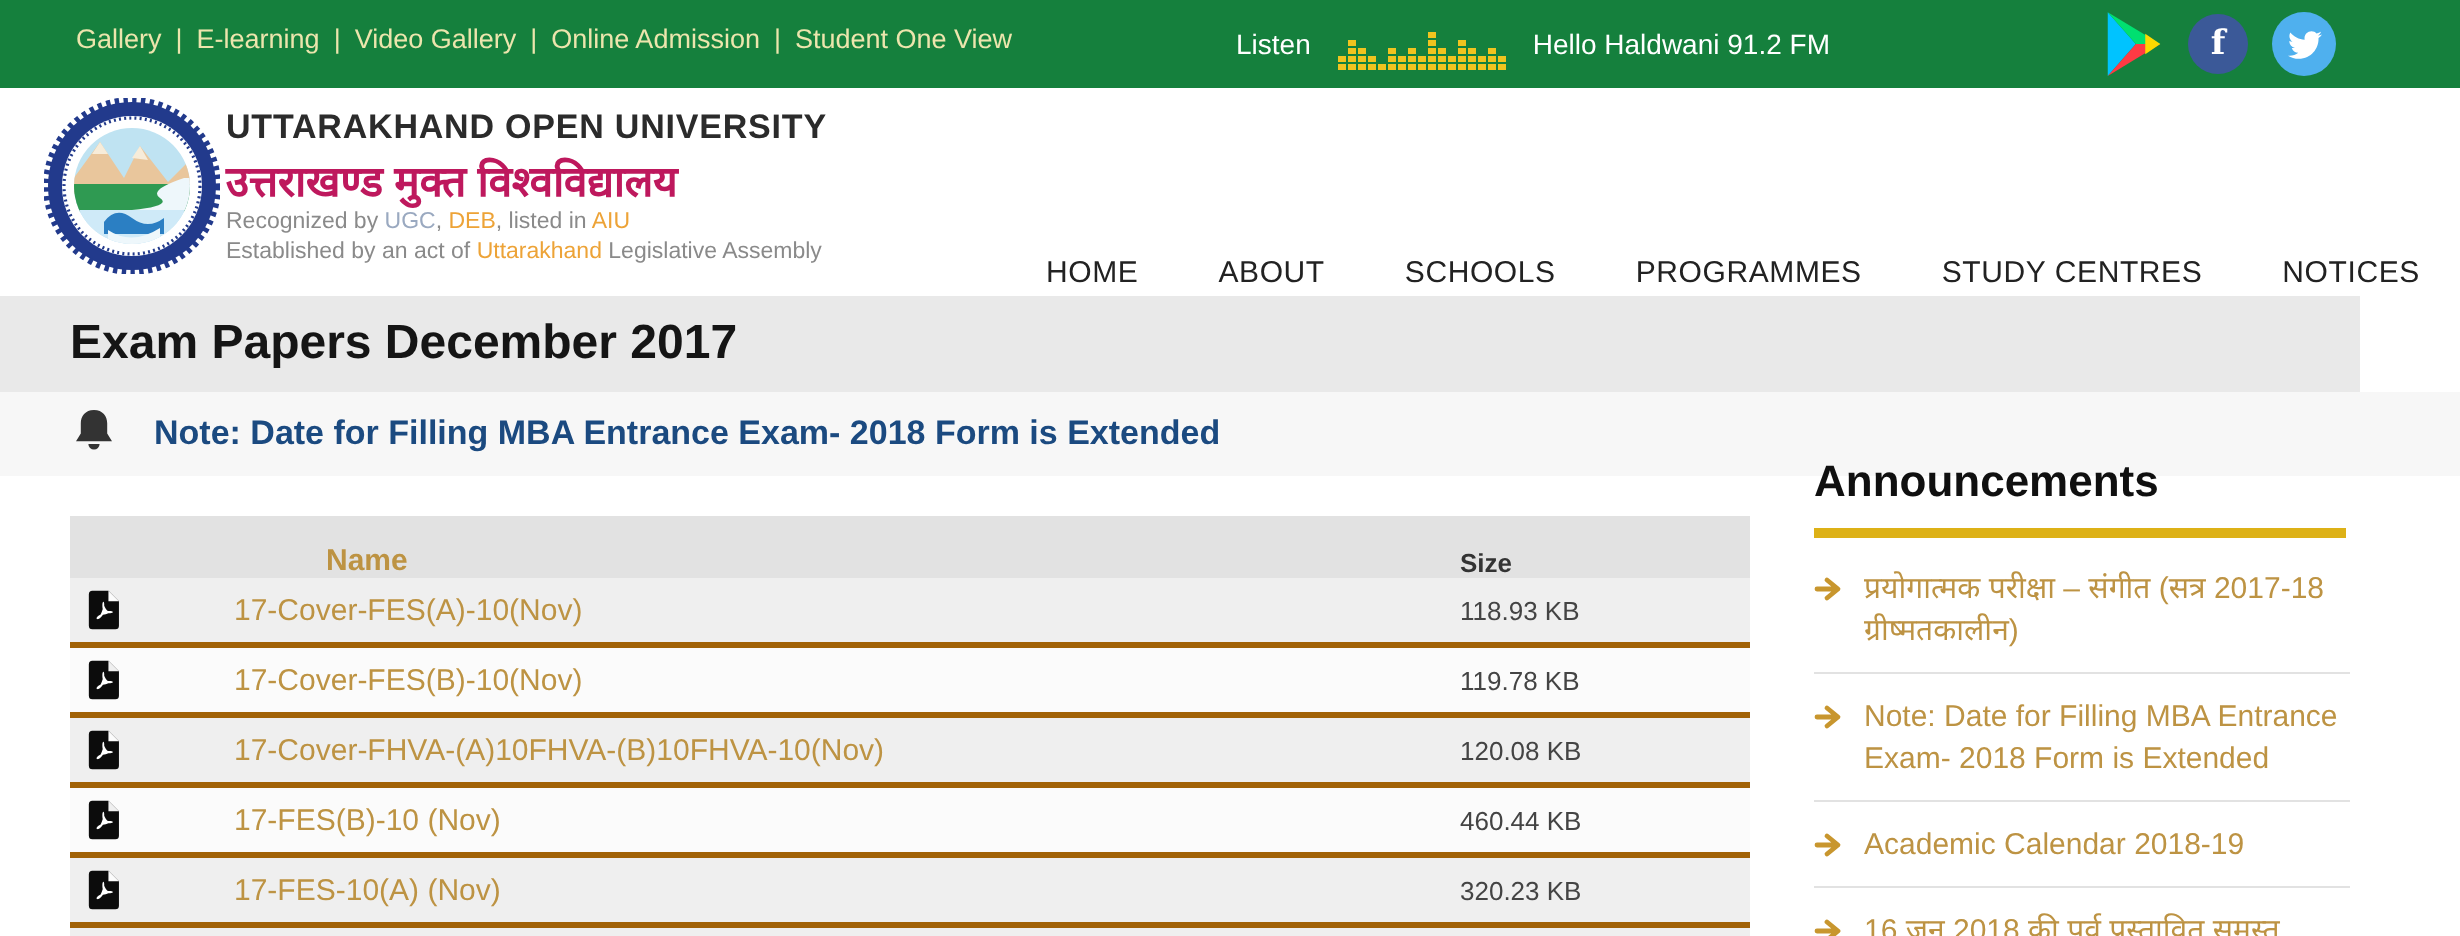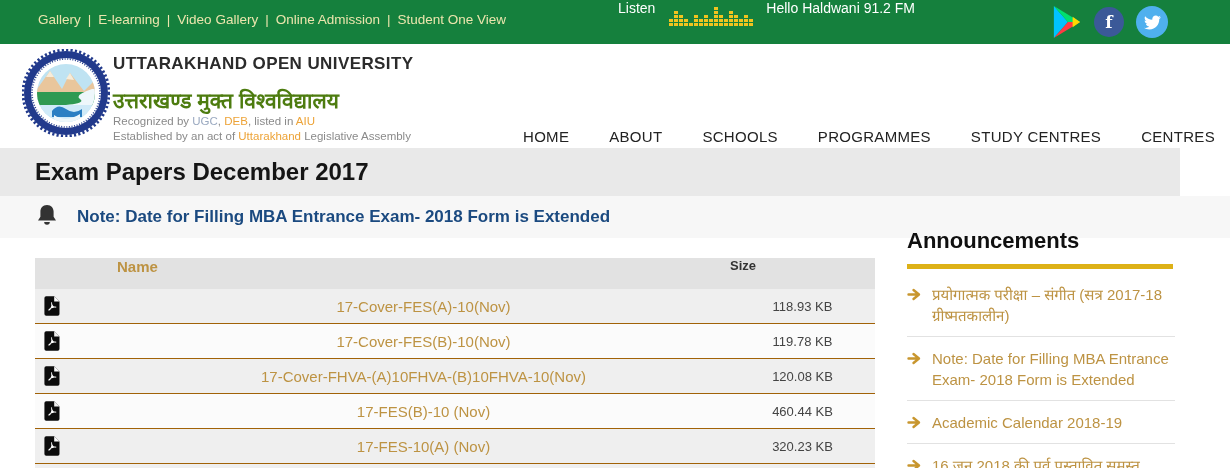--- a/index.html
+++ b/index.html
@@ -6,53 +6,53 @@
   html,body { width:1230px; height:468px; overflow:hidden; }
   body {
     font-family:"Liberation Sans","DejaVu Sans",sans-serif;
     position:relative; background:#ffffff;
   }
   
   .topbar { position:absolute; top:0; left:0; width:1230px; height:44px; background:#15803d; }
   .topbar-links { position:absolute; left:38px; top:12px; font-size:13.5px; color:#ece5ad; white-space:pre-wrap; }
   .topbar-links a { color:#ece5ad; text-decoration:none; cursor:pointer; }
   .topbar-links .sep { margin:0 7px; color:#ece5ad; }
-  .listen-group { position:absolute; left:618px; top:0; height:44px; display:flex; }
+  .listen-group { position:absolute; left:618px; top:0; height:44px; display:flex; align-items:center; }
   .listen-label { color:#ffffff; font-size:14px; margin-right:14px; }
   .equalizer { display:flex; align-items:flex-end; height:26px; margin-right:12px; }
   .equalizer .bar { width:4px; margin-right:1px;
     background:repeating-linear-gradient(to top,#f0c41f 0 3px,rgba(0,0,0,0) 3px 4px); }
   .station-label { color:#ffffff; font-size:14px; }
   .socials { position:absolute; right:62px; top:0; height:44px; display:flex; align-items:center; gap:12px; }
   .soc-circle { width:30px; height:30px; border-radius:50%; display:flex; align-items:center; justify-content:center; cursor:pointer; }
   .fb { background:#3b5998; }
   .tw { background:#4fb0ee; width:32px; height:32px; }
   .fb-f { color:#ffffff; font-size:17px; font-weight:bold; font-family:"DejaVu Serif",serif; }
   
   .header { position:absolute; top:44px; left:0; width:1230px; height:98px; background:#ffffff; }
   .logo { position:absolute; left:22px; top:5px; width:88px; height:88px; cursor:pointer; }
   .uni-block { position:absolute; left:113px; top:10px; }
   .uni-en { font-size:17px; font-weight:bold; color:#2b2b2b; letter-spacing:.4px; }
-  .uni-hi { font-size:21px; font-weight:bold; color:#4d7c0f; margin-top:12px; }
+  .uni-hi { font-size:21px; font-weight:bold; color:#be185d; margin-top:2px; }
   .uni-sub { font-size:11.5px; color:#8a8a8a; margin-top:3px; white-space:pre-wrap; }
   .uni-sub .org { color:#eda337; text-decoration:none; cursor:pointer; }
   .uni-sub .ugc { color:#9aa9c0; text-decoration:none; cursor:pointer; }
   .nav { position:absolute; left:523px; top:84px; display:flex; gap:40px; }
   .nav .nav-item { font-size:15px; color:#222222; letter-spacing:.3px; text-decoration:none; cursor:pointer; white-space:nowrap; }
   
   .title-band { position:absolute; top:148px; left:0; width:1180px; height:48px; background:#e9e9e9; display:flex; align-items:center; }
   .page-title { margin-left:35px; font-size:24px; font-weight:bold; color:#151515; }
   
   .note-strip { position:absolute; top:196px; left:0; width:1230px; height:42px; background:#f7f7f7; display:flex; align-items:center; }
   .bell { margin-left:35px; }
   .note-text { margin-left:18px; font-size:17px; font-weight:bold; color:#1b4a80; cursor:pointer; }
   
   .files-table { position:absolute; top:258px; left:35px; width:840px; }
-  .t-head { display:flex; align-items:flex-start; height:31px; background:#e2e2e2; }
-  .t-row { display:flex; align-items:center; height:35px; border-bottom:1px solid #a16207;text-align:center; }
+  .t-head { display:flex; align-items:flex-end; height:31px; background:#e2e2e2;padding-left:46px; }
+  .t-row { display:flex; align-items:center; height:35px; border-bottom:3px solid #a16207; }
   .t-row:nth-child(odd) { background:#fbfbfb; }
   .t-row:nth-child(even) { background:#efefef; }
   .col-icon { width:82px; padding-left:9px; display:flex; align-items:center; }
   .col-name { flex:1; font-size:15px; }
   .col-size { width:145px; font-size:13px; color:#444444; }
   .t-head .col-name { color:#bd9343; font-weight:bold; }
   .t-head .col-size { color:#333333; font-weight:bold; }
   .file-link { color:#bd9343; text-decoration:none; cursor:pointer; }
   .partial-row { height:5px; background:#efefef; }
   
@@ -140,21 +140,21 @@
     <div class="uni-sub" style="margin-top:1px"><span>Recognized by </span><a class="ugc">UGC</a><span>, </span><a class="org">DEB</a><span>, listed in </span><a class="org">AIU</a></div>
     <div class="uni-sub"><span>Established by an act of </span><a class="org">Uttarakhand</a><span> Legislative Assembly</span></div>
   </div>
 
   <div class="nav">
     <a class="nav-item">HOME</a>
     <a class="nav-item">ABOUT</a>
     <a class="nav-item">SCHOOLS</a>
     <a class="nav-item">PROGRAMMES</a>
     <a class="nav-item">STUDY CENTRES</a>
-    <a class="nav-item">CENTRES</a>
+    <a class="nav-item">NOTICES</a>
     <a class="nav-item">CONTACT</a>
   </div>
 </div>
 
 <div class="title-band">
   <h1 class="page-title">Exam Papers December 2017</h1>
 </div>
 
 <div class="note-strip">
   <svg class="bell" width="24" height="26" viewBox="0 0 24 26">

